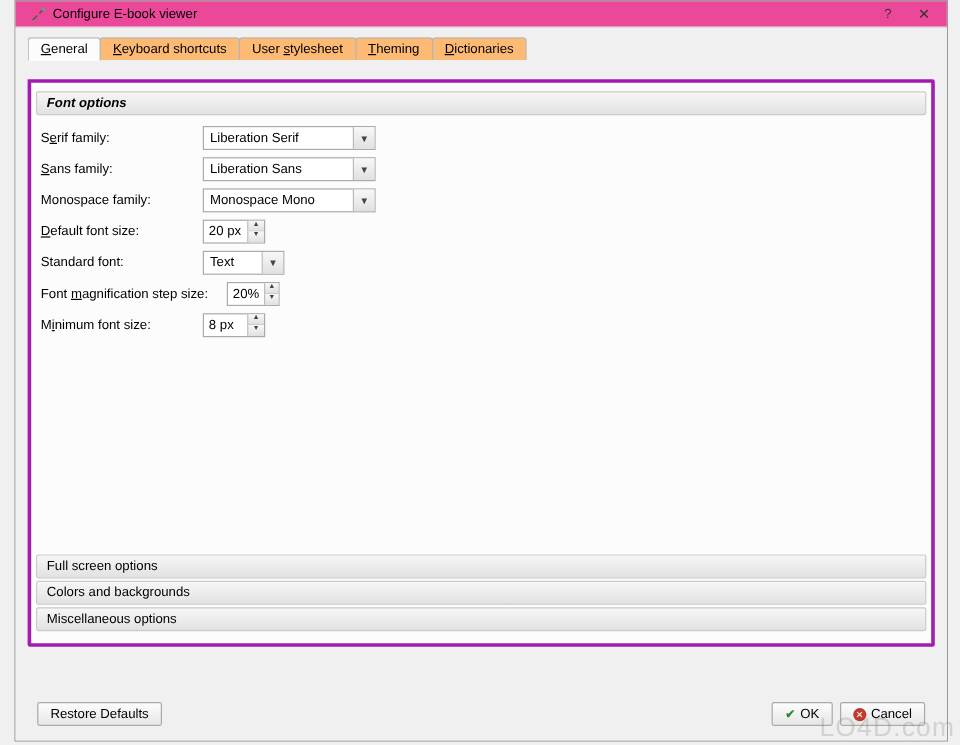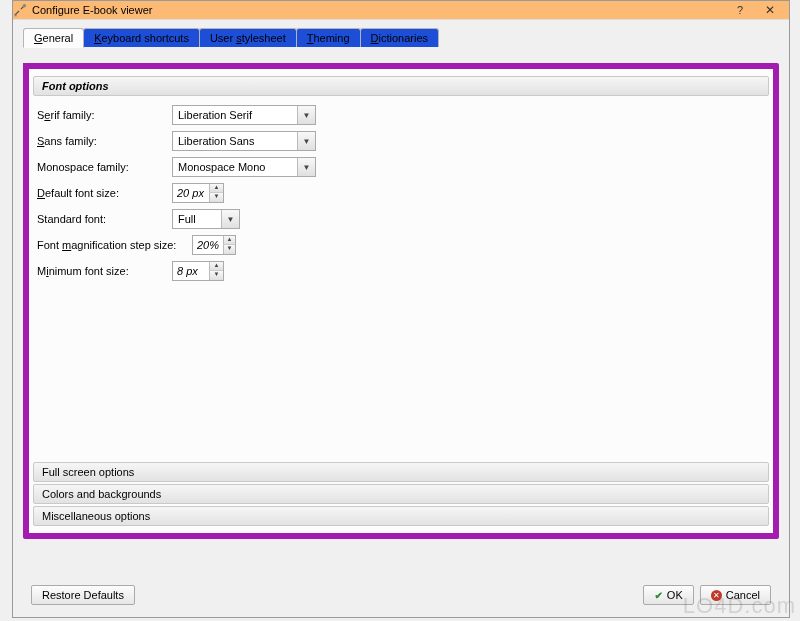--- a/index.html
+++ b/index.html
@@ -18,52 +18,52 @@
   width: 778px; height: 618px;
   background: #fff;
   border: 1px solid #999;
   display: flex;
   flex-direction: column;
 }
 .titlebar {
   height: 22px;
   display: flex;
   align-items: center;
-  padding: 0 4px 0 0;
+  padding: 0 4px 0 12px;
   border-bottom: 1px solid #ddd;
-  background: #fdba74;
+  background: #ec4899;
 }
 .titlebar .ticon { width:14px; height:14px; margin-right:5px; }
 .titlebar .title { flex:1; font-size:11px; }
 .titlebar .btn { width:30px; text-align:center; font-size:12px; cursor:pointer; color:#333; }
 .titlebar .btn.help { font-size:11px; }
 .content {
   flex:1;
   padding: 8px 10px 6px 10px;
   display:flex;
   flex-direction:column;
   background:#f0f0f0;
 }
 .tabs { display:flex; position:relative; z-index:2; }
 .tab {
   padding:3px 10px;
   font-size:11px;
   border:1px solid #b5b5b5;
   border-bottom:none;
-  background:#1d4ed8;
+  background:#fdba74;
   margin-right:-1px;
   border-radius:3px 3px 0 0;
   cursor:pointer;
   position:relative;
 }
 .tab.active { background:#fcfcfc; border-bottom:1px solid #fcfcfc; margin-bottom:-1px; }
 .tab u { text-decoration:underline; }
 .panel {
   flex:1;
-  border:6px solid #a21caf;
+  border:3px solid #a21caf;
   background:#fcfcfc;
   border-radius:0 2px 2px 2px;
   margin-top:16px;
   display:flex;
   flex-direction:column;
   position:relative;
   z-index:1;
   overflow:hidden;
 }
 .panel-inner {
@@ -104,21 +104,21 @@
   font-size:8px; color:#444;
 }
 .combo.small { width:68px; }
 .spin {
   width:52px; height:20px;
   border:1px solid #aaa;
   background:#fff;
   display:flex; align-items:center;
   font-size:11px;
 }
-.spin .val { flex:1; padding:0 4px; text-align:left;font-style:italic; }
+.spin .val { flex:1; padding:0 4px; text-align:left; }
 .spin .arrows { width:14px; display:flex; flex-direction:column; }
 .spin .arrows span {
   height:9px; font-size:6px; line-height:7px; text-align:center;
   background:linear-gradient(#f8f8f8,#e0e0e0);
   border-left:1px solid #bbb; color:#444; cursor:pointer;
 }
 .spin .arrows span:first-child { border-bottom:1px solid #ccc; }
 .footer {
   padding:6px 8px;
   display:flex;
@@ -218,21 +218,21 @@
                   <span>▲</span>
                   <span>▼</span>
                 </div>
             </div>
           </div>
 
 
           <div class="row">
             <label>Standard font:</label>
             <div class="combo small">
-              <div class="val">Full</div>
+              <div class="val">Text</div>
               <div class="arrow">▼</div>
             </div>
           </div>
 
           <div class="row">
             <label style="width:155px">Font <u>m</u>agnification step size:</label>
             <div class="spin" style="width:44px">
               <div class="val">20%</div>
               <div class="arrows">
                   <span>▲</span>

